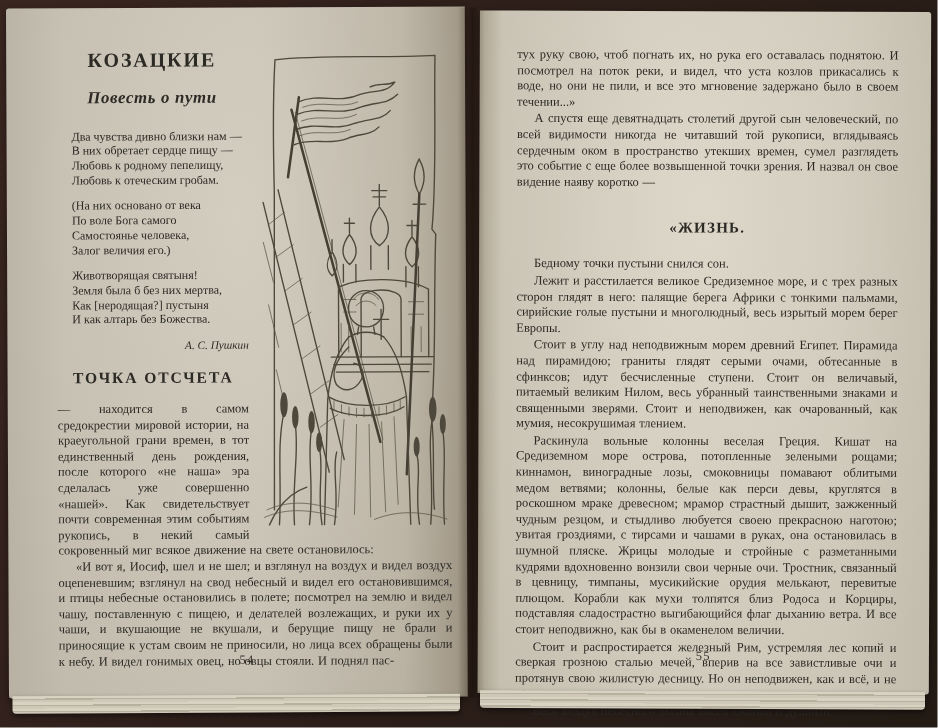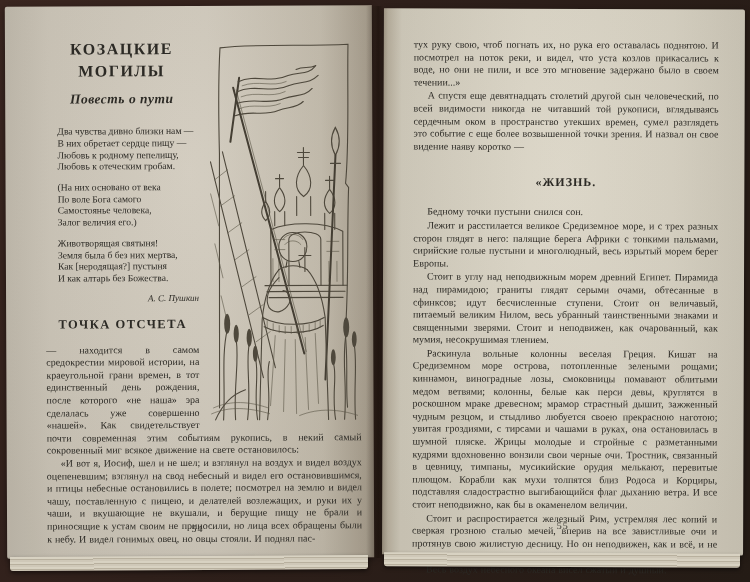--- a/index.html
+++ b/index.html
@@ -133,21 +133,20 @@
           <ellipse class="wc-fill" cx="46" cy="320" rx="2.4" ry="8"></ellipse>
           <ellipse class="wc-fill" cx="137" cy="294" rx="3" ry="10"></ellipse>
           <ellipse class="wc-fill" cx="145" cy="306" rx="2.4" ry="8"></ellipse>
           <ellipse class="wc-fill" cx="124" cy="324" rx="2.4" ry="8"></ellipse>
           <path class="wc-thin" d="M2 380 C20 372,40 374,60 380 M90 382 C110 374,130 376,148 382 M4 374 C22 366,40 368,58 374"></path>
         </svg>
       </div>
 
       <div class="lp-title">
         <div>КОЗАЦКИЕ</div>
-        <div>МОГИЛЫ</div>
       </div>
       <div class="lp-subtitle">Повесть о пути</div>
 
       <div class="epigraph">
         <div class="ep-stanza">
           <div>Два чувства дивно близки нам —</div>
           <div>В них обретает сердце пищу —</div>
           <div>Любовь к родному пепелищу,</div>
           <div>Любовь к отеческим гробам.</div>
         </div>

